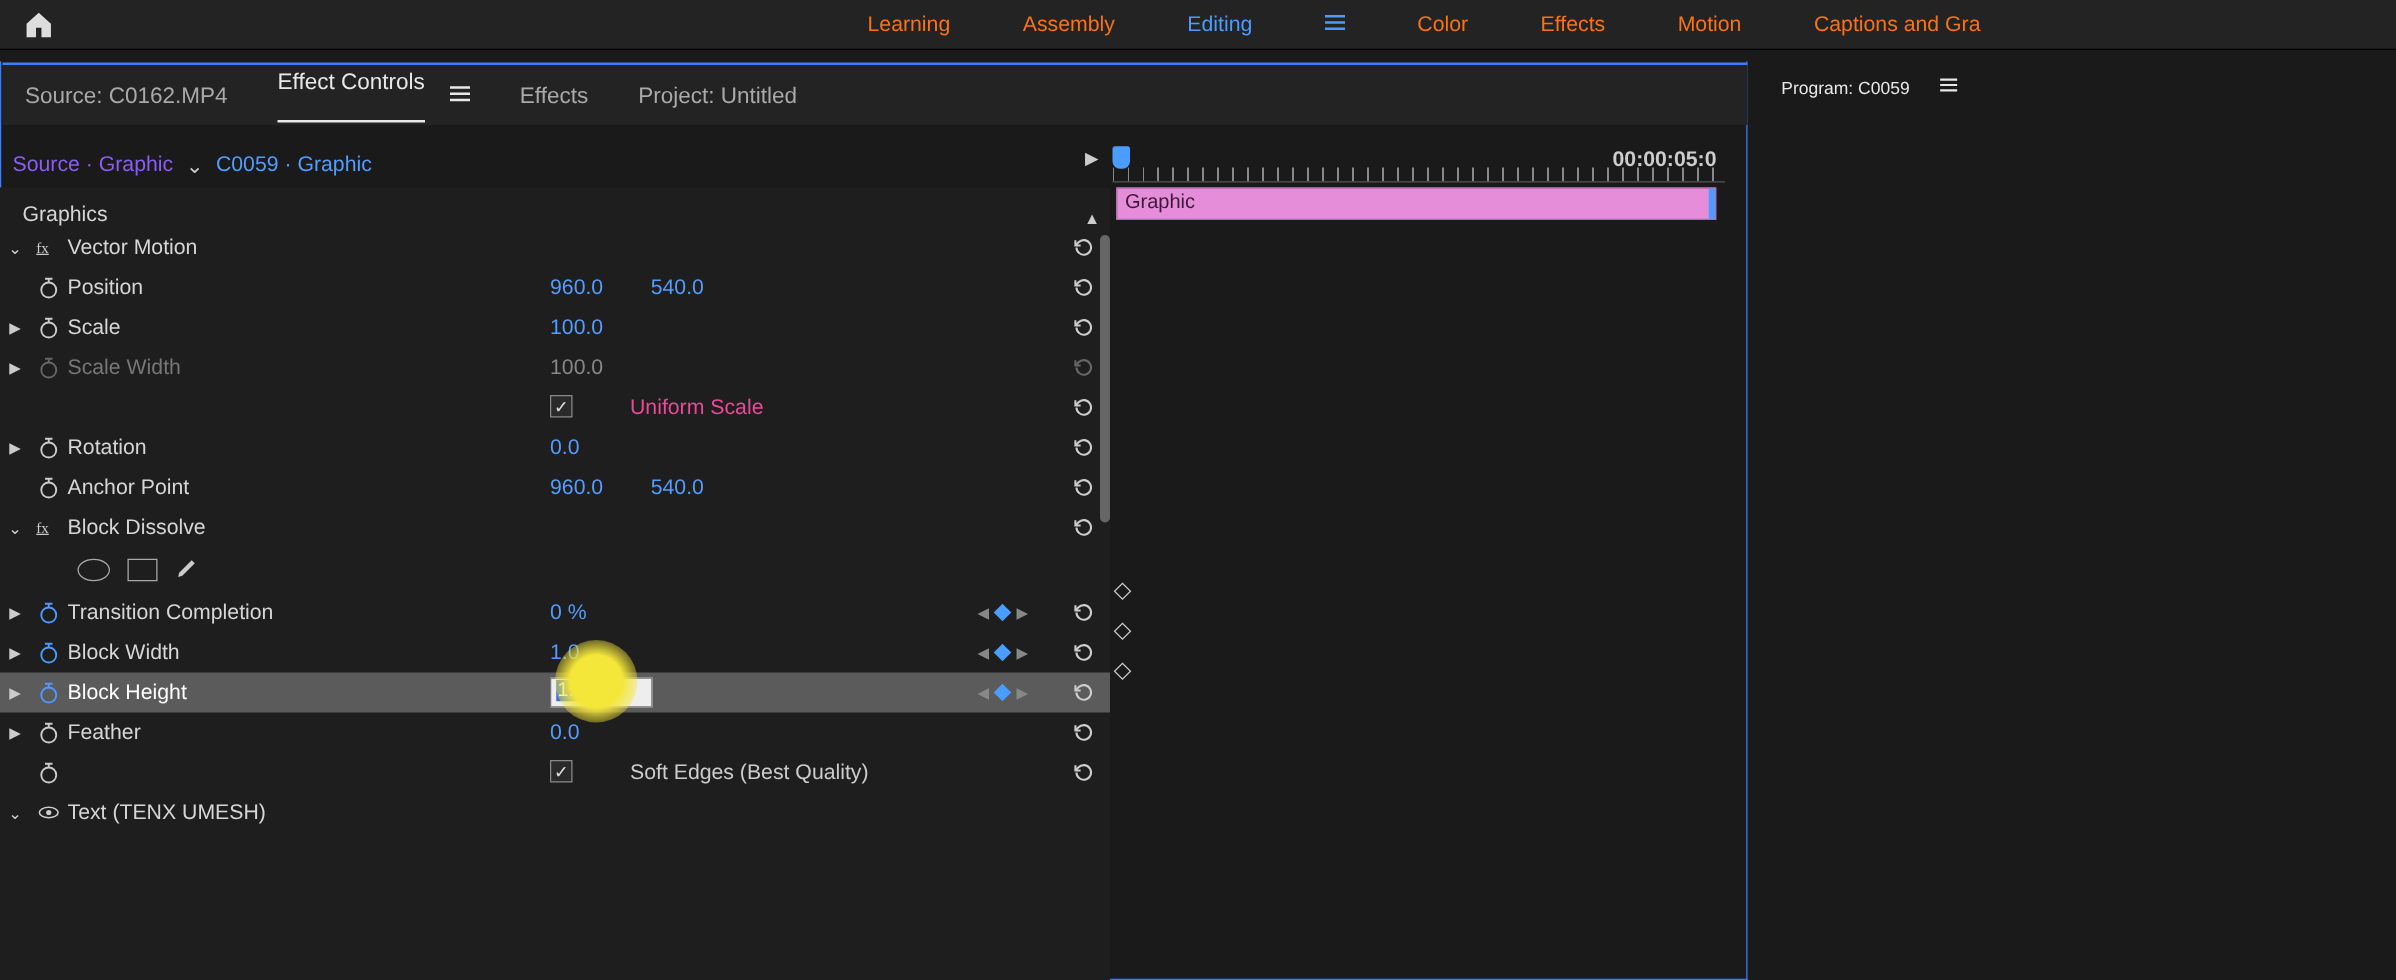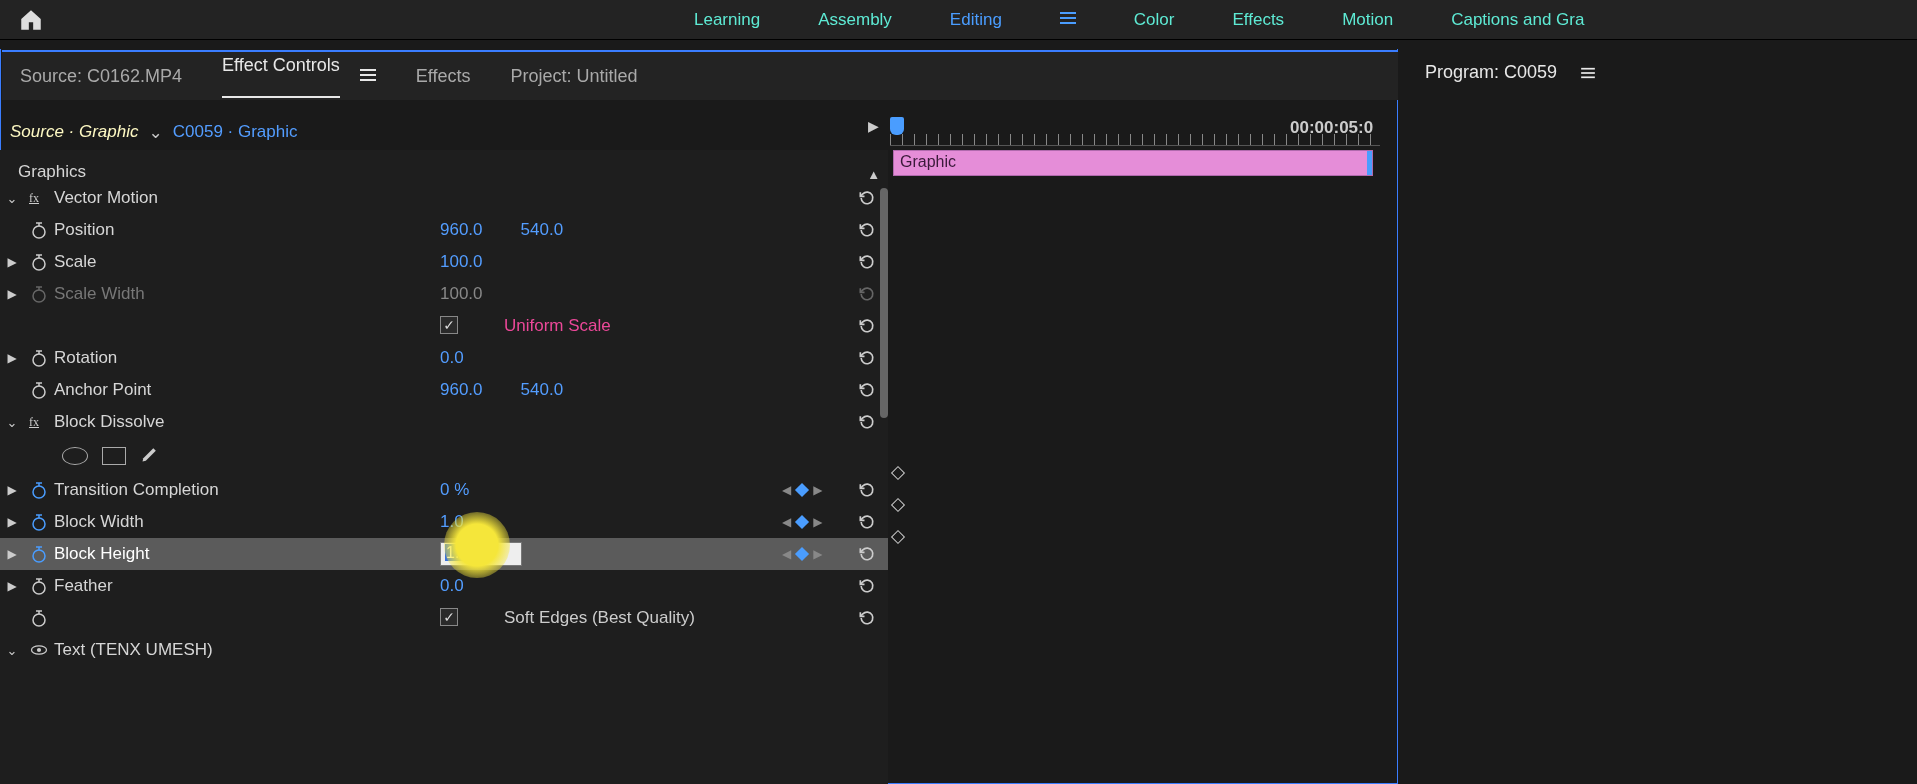--- a/index.html
+++ b/index.html
@@ -2,36 +2,36 @@
 <html><head>
 <meta charset="utf-8">
 <style>
 * { margin:0; padding:0; box-sizing:border-box; font-family:"Segoe UI",Arial,sans-serif; }
 body { background:#1a1a1a; color:#d6d6d6; width:1917px; height:784px; overflow:hidden; position:relative; }
 
 
 .topbar { height:40px; background:#232323; display:flex; align-items:center; padding:0 18px; border-bottom:1px solid #000; }
 .home-icon { width:26px; height:26px; display:flex; align-items:center; justify-content:center; color:#ddd; }
 .ws-tabs { margin-left:650px; display:flex; gap:58px; align-items:center; font-size:17px; }
-.ws-tab { color:#5eead4; cursor:pointer; }
+.ws-tab { color:#f97316; cursor:pointer; }
 .ws-tab.active { color:#4a9dff; }
 .ws-menu-icon { color:#4a9dff; }
 
 
 .panel-tabs { height:50px; background:#232323; display:flex; align-items:center; padding:0 18px; gap:40px; font-size:18px; border-top:2px solid #3a7dff; }
 .outline-top { position:absolute; top:49px; left:0; width:1398px; border:1px solid #3a7dff; border-top:none; height:735px; pointer-events:none; }
 .ptab { color:#a9a9a9; cursor:pointer; }
 .ptab.active { color:#e8e8e8; border-bottom:2px solid #e8e8e8; padding-bottom:20px; }
 .ptab-menu { margin-left:-20px; color:#e8e8e8; }
 
-.program-tab { position:absolute; top:62px; left:1425px; color:#e8e8e8; font-size:18px; display:flex; align-items:center; gap:24px; }
+.program-tab { position:absolute; top:62px; left:1425px; color:#e8e8e8; font-size:14px; display:flex; gap:24px; }
 
 
 .crumb-row { position:absolute; top:115px; left:10px; right:524px; height:34px; display:flex; align-items:center; font-size:17px; }
-.crumb-static { color:#fef9c3;font-style:italic; }
+.crumb-static { color:#8b5cf6; }
 .crumb-dd { color:#c8c8c8; margin:0 10px; }
 .crumb-link { color:#539dff; }
 .tl-play { position:absolute; top:118px; left:868px; color:#ccc; font-size:14px; }
 .tl-head { position:absolute; top:117px; left:890px; width:14px; height:18px; background:#4a9dff; border-radius:2px 2px 6px 6px; }
 
 
 .mini-tl { position:absolute; top:134px; left:890px; width:490px; height:12px;
   background:repeating-linear-gradient(to right,#888 0 1px,transparent 1px 12px); border-bottom:1px solid #555;}
 .tl-time { position:absolute; top:118px; left:1290px; color:#ccc; font-size:17px;font-weight:bold; }
 .tl-clip { position:absolute; top:150px; left:893px; width:480px; height:26px; background:#e58dd8; color:#3a1a3a; font-size:16px; padding:2px 6px; border:1px solid #b06aad; }

